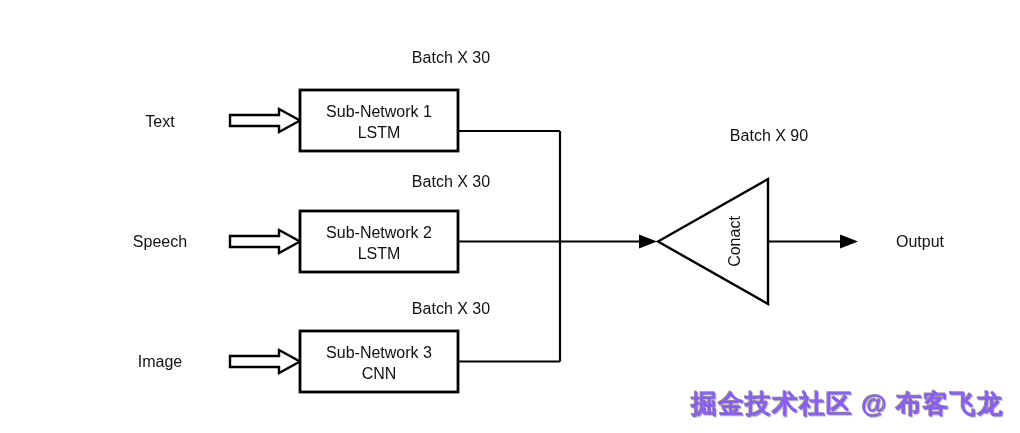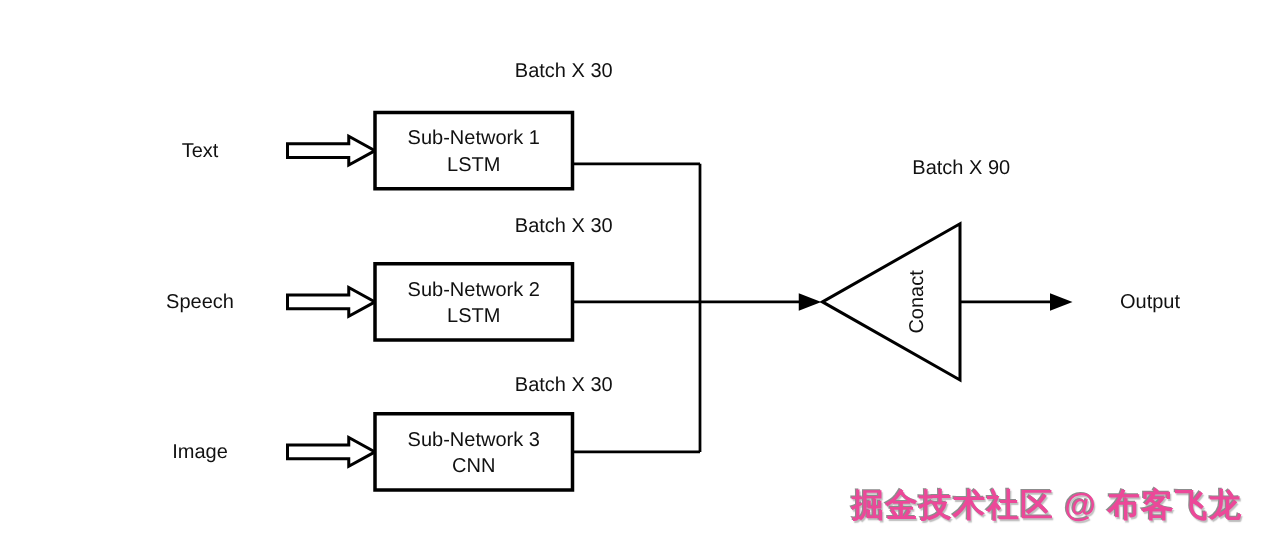--- a/index.html
+++ b/index.html
@@ -42,25 +42,25 @@
   }
   .tri {
     fill: #ffffff;
     stroke: #000000;
     stroke-width: 2.4;
     stroke-linejoin: miter;
   }
   #watermark {
     position: absolute;
     top: 387px;
-    right: 26px;
+    right: 16px;
     font-size: 26px;
     font-weight: bold;
     letter-spacing: 1px;
-    color: #ec4899;
+    color: #8b5cf6;
     text-shadow: -1px -1px 0 #8c8c8c, 1px 1px 1px #bdbdbd;
     white-space: nowrap;
     user-select: none;
   }
 </style>
 </head>
 <body>
 
 <div id="stage">
   <svg width="1020" height="433" viewBox="0 0 1020 433">

